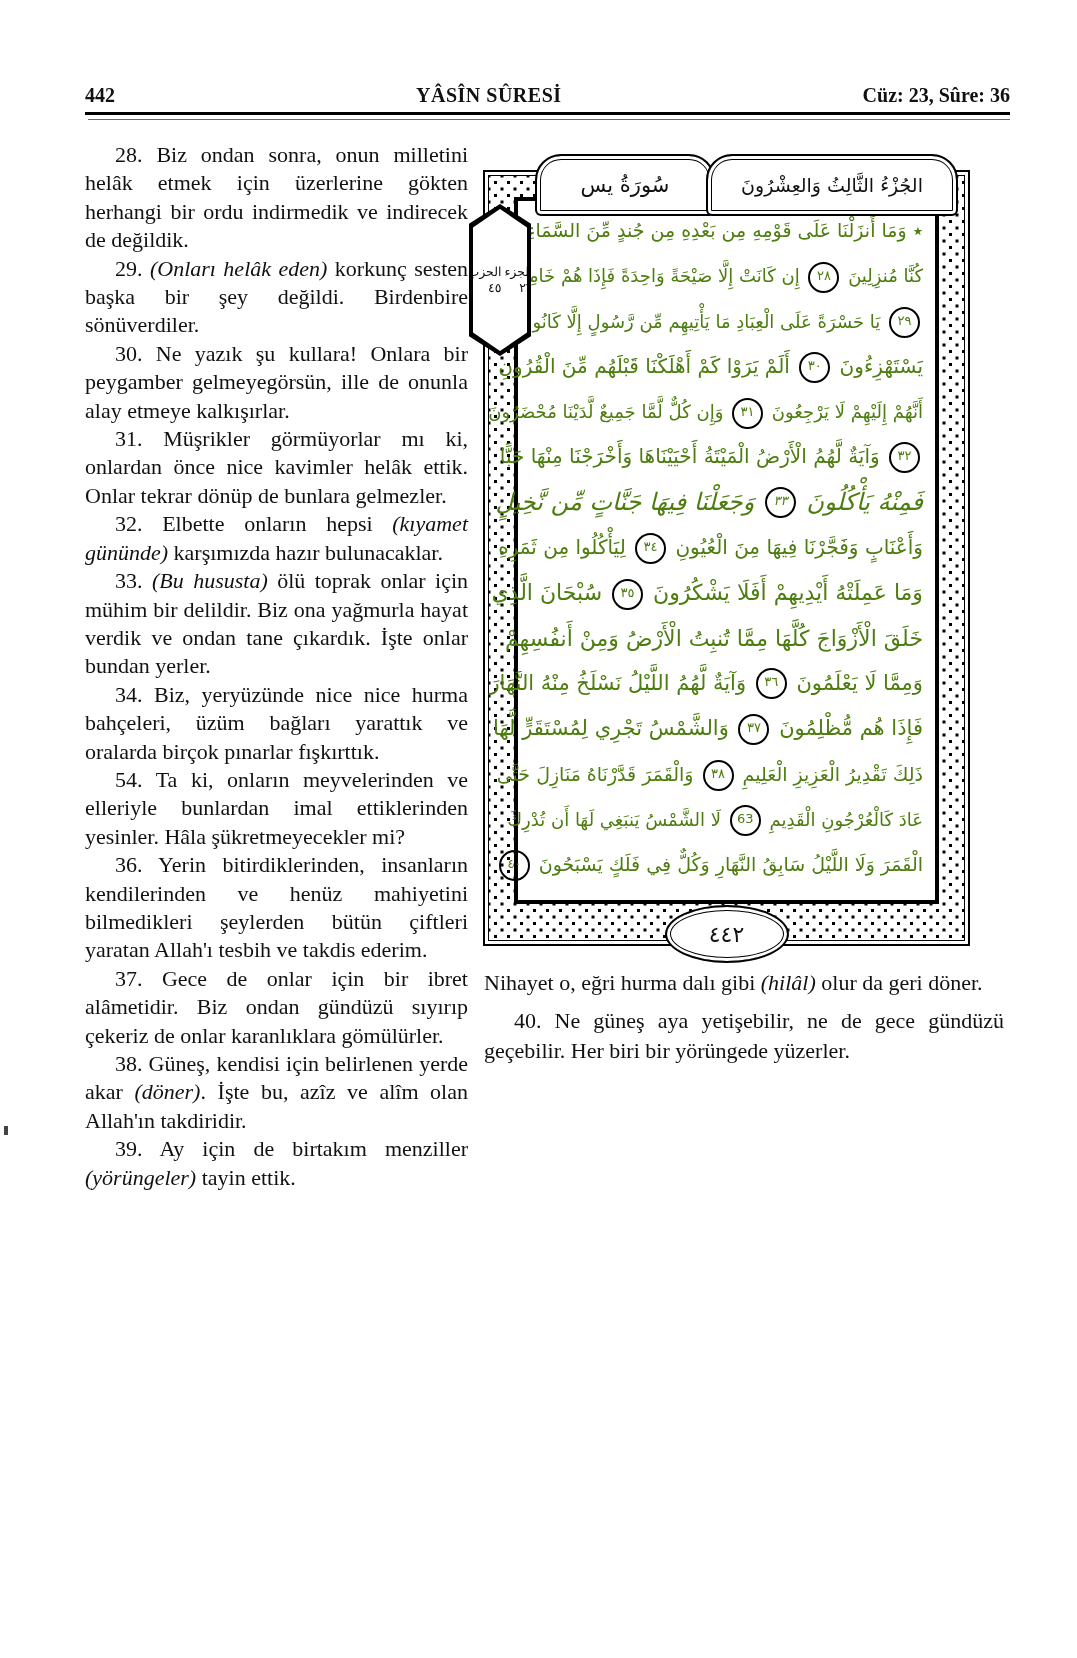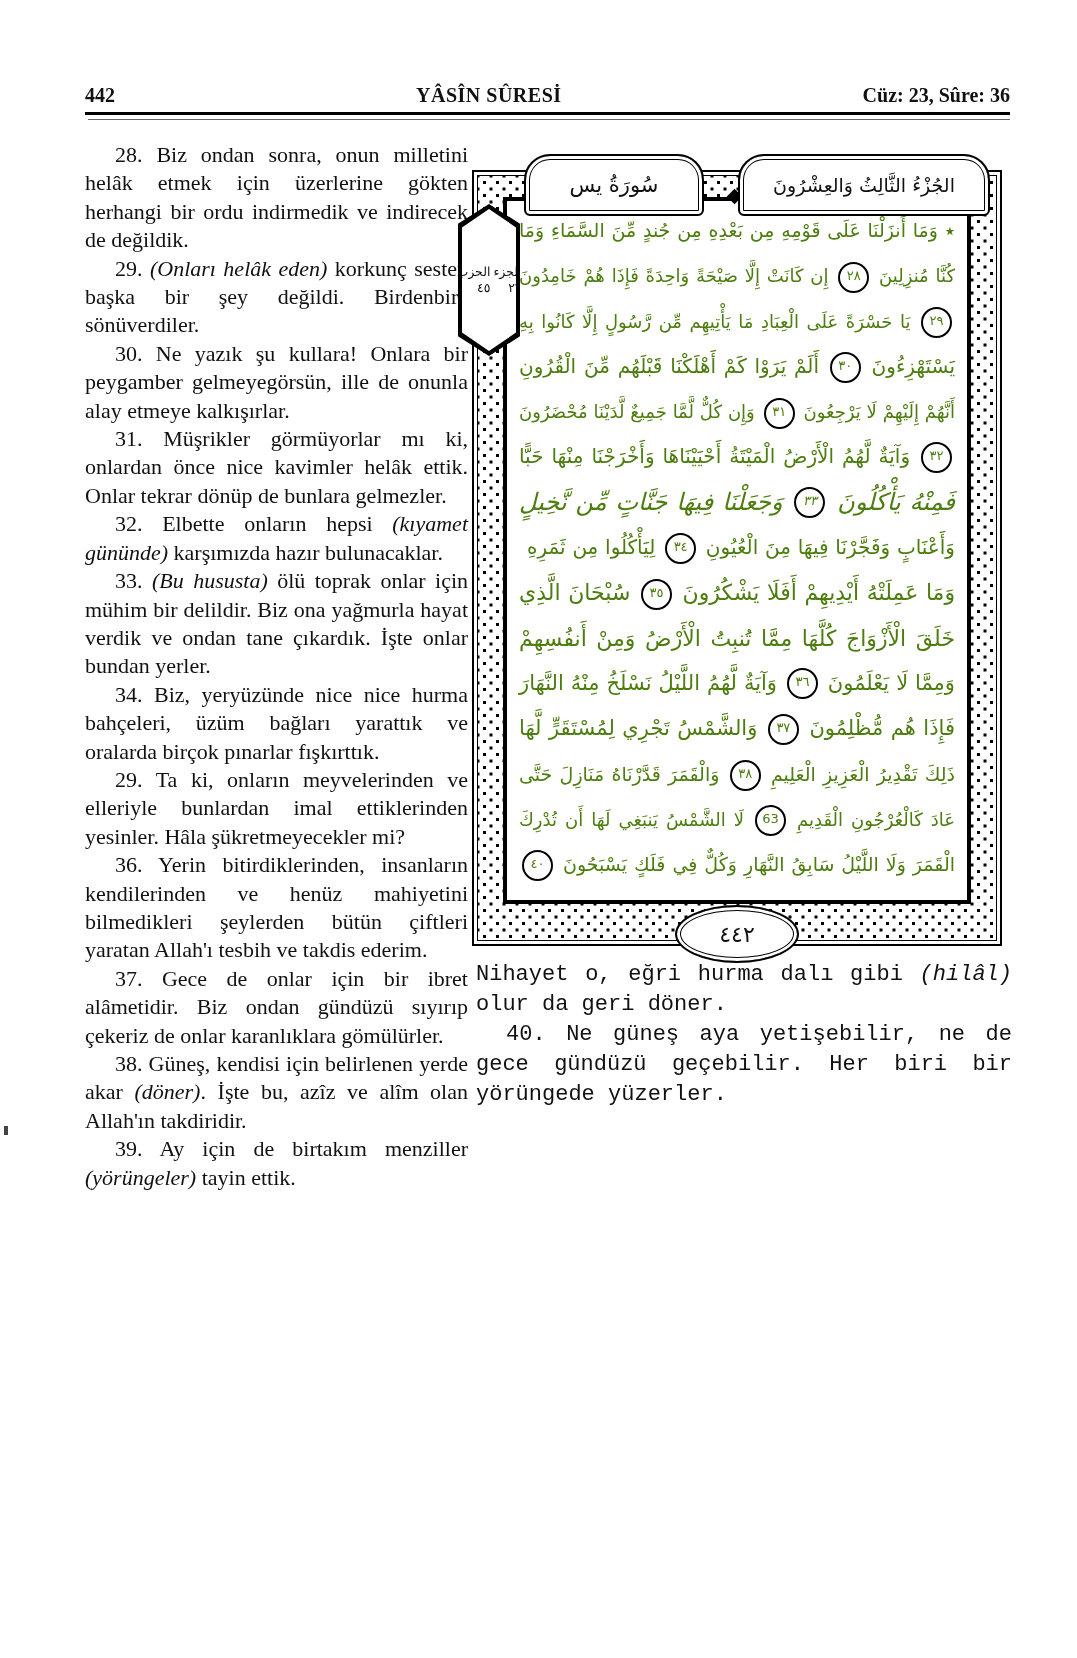--- a/index.html
+++ b/index.html
@@ -12,25 +12,25 @@
   .header .ttl{letter-spacing:.5px;}
   .rule{position:absolute;left:85px;top:112px;width:925px;height:3px;background:#000;}
   .rule2{position:absolute;left:88px;top:119px;width:922px;height:1px;background:#666;}
 
   
   #left-col{position:absolute;left:85px;top:141px;width:383px;
             font-size:22px;line-height:28.4px;text-align:justify;}
   #left-col p{margin:0;text-indent:30px;}
   #below-box{position:absolute;left:476px;top:960px;width:536px;
              font-size:22px;line-height:30px;text-align:justify;}
-  #below-box p{margin:0;font-family:Liberation Mono, monospace;}
+  #below-box p{margin:8px;}
   #below-box p.indent{text-indent:30px;}
 
   
-  .qbox{position:absolute;left:472px;top:154px;width:530px;height:792px;}
+  .qbox{position:absolute;left:483px;top:154px;width:487px;height:792px;}
 
   .cartouche{position:absolute;top:0;height:58px;background:#fff;border:2px solid #000;
              border-radius:26px 26px 6px 6px;z-index:3;display:flex;align-items:center;justify-content:center;
              font-family:"DejaVu Sans",sans-serif;direction:rtl;
              box-shadow:inset 0 0 0 3px #fff, inset 0 0 0 4px #000;}
   .c-left{left:52px;width:176px;font-size:21px;}
   .c-right{right:12px;width:248px;font-size:19px;}
 
   .top-orn{position:absolute;top:30px;left:244px;width:84px;height:24px;z-index:2;
            display:flex;align-items:center;justify-content:center;gap:13px;}
@@ -82,21 +82,21 @@
   <div class="rule2"></div>
 
   <div id="left-col">
       <p>28. Biz ondan sonra, onun milletini helâk etmek için üzerlerine gökten herhangi bir ordu indirmedik ve indirecek de değildik.</p>
       <p>29. <i>(Onları helâk eden)</i> korkunç sesten başka bir şey değildi. Birdenbire sönüverdiler.</p>
       <p>30. Ne yazık şu kullara! Onlara bir peygamber gelmeyegörsün, ille de onunla alay etmeye kalkışırlar.</p>
       <p>31. Müşrikler görmüyorlar mı ki, onlardan önce nice kavimler helâk ettik. Onlar tekrar dönüp de bunlara gelmezler.</p>
       <p>32. Elbette onların hepsi <i>(kıyamet gününde)</i> karşımızda hazır bulunacaklar.</p>
       <p>33. <i>(Bu hususta)</i> ölü toprak onlar için mühim bir delildir. Biz ona yağmurla hayat verdik ve ondan tane çıkardık. İşte onlar bundan yerler.</p>
       <p>34. Biz, yeryüzünde nice nice hurma bahçeleri, üzüm bağları yarattık ve oralarda birçok pınarlar fışkırttık.</p>
-      <p>29. Ta ki, onların meyvelerinden ve elleriyle bunlardan imal ettiklerinden yesinler. Hâla şükretmeyecekler mi?</p>
+      <p>54. Ta ki, onların meyvelerinden ve elleriyle bunlardan imal ettiklerinden yesinler. Hâla şükretmeyecekler mi?</p>
       <p>36. Yerin bitirdiklerinden, insanların kendilerinden ve henüz mahiyetini bilmedikleri şeylerden bütün çiftleri yaratan Allah'ı tesbih ve takdis ederim.</p>
       <p>37. Gece de onlar için bir ibret alâmetidir. Biz ondan gündüzü sıyırıp çekeriz de onlar karanlıklara gömülürler.</p>
       <p>38. Güneş, kendisi için belirlenen yerde akar <i>(döner)</i>. İşte bu, azîz ve alîm olan Allah'ın takdiridir.</p>
       <p>39. Ay için de birtakım menziller <i>(yörüngeler)</i> tayin ettik.</p>
     </div>
 
   <div class="qbox">
     <div class="cartouche c-left">
       <span>سُورَةُ يس</span>
     </div>

